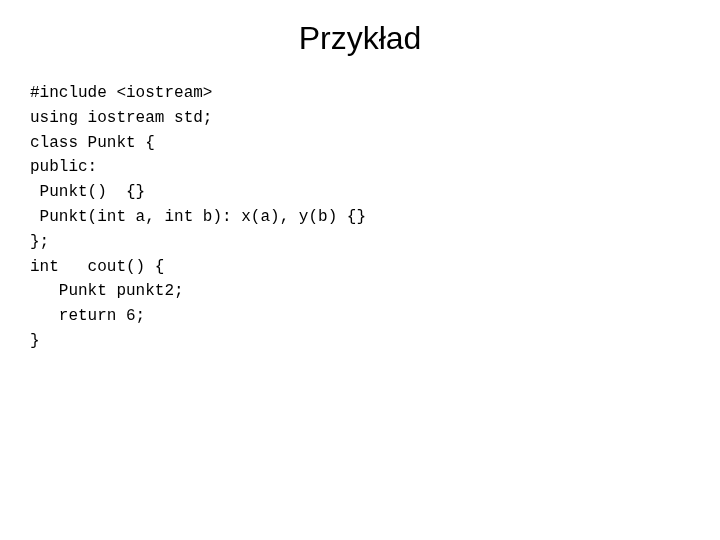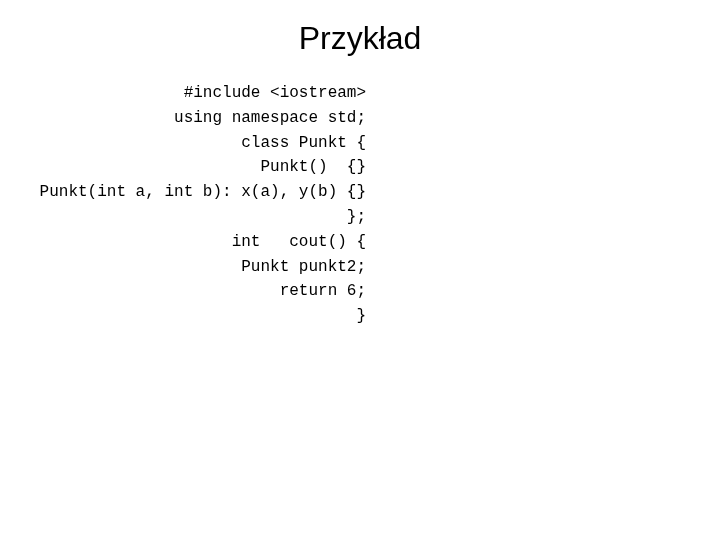--- a/index.html
+++ b/index.html
@@ -33,40 +33,41 @@
       color: #000000;
       margin-bottom: 24px;
       text-align: center;
     }
 
     .code-block {
       font-family: 'Courier New', Courier, monospace;
       font-size: 16px;
       line-height: 1.55;
       color: #000000;
-      text-align: right;
+      text-align: left;
       padding-left: 20px;
       align-self: flex-start;
       margin-left: 10px;
     }
 
     .code-line {
       display: block;
       white-space: pre;
     }
   </style>
 </head>
 <body>
 
 <div class="page-container">
   <h1 class="title">Przykład</h1>
   <div class="code-block">
   <span class="code-line">#include &lt;iostream&gt;</span>
-      <span class="code-line">using namespace std;</span>
+      <span class="code-line">using iostream std;</span>
       <span class="code-line">class Punkt {</span>
+      <span class="code-line">public:</span>
       <span class="code-line"> Punkt()  {}</span>
       <span class="code-line"> Punkt(int a, int b): x(a), y(b) {}</span>
       <span class="code-line">};</span>
       <span class="code-line">int   cout() {</span>
       <span class="code-line">   Punkt punkt2;</span>
       <span class="code-line">   return 6;</span>
       <span class="code-line">}</span>
     </div>
 </div>
 

